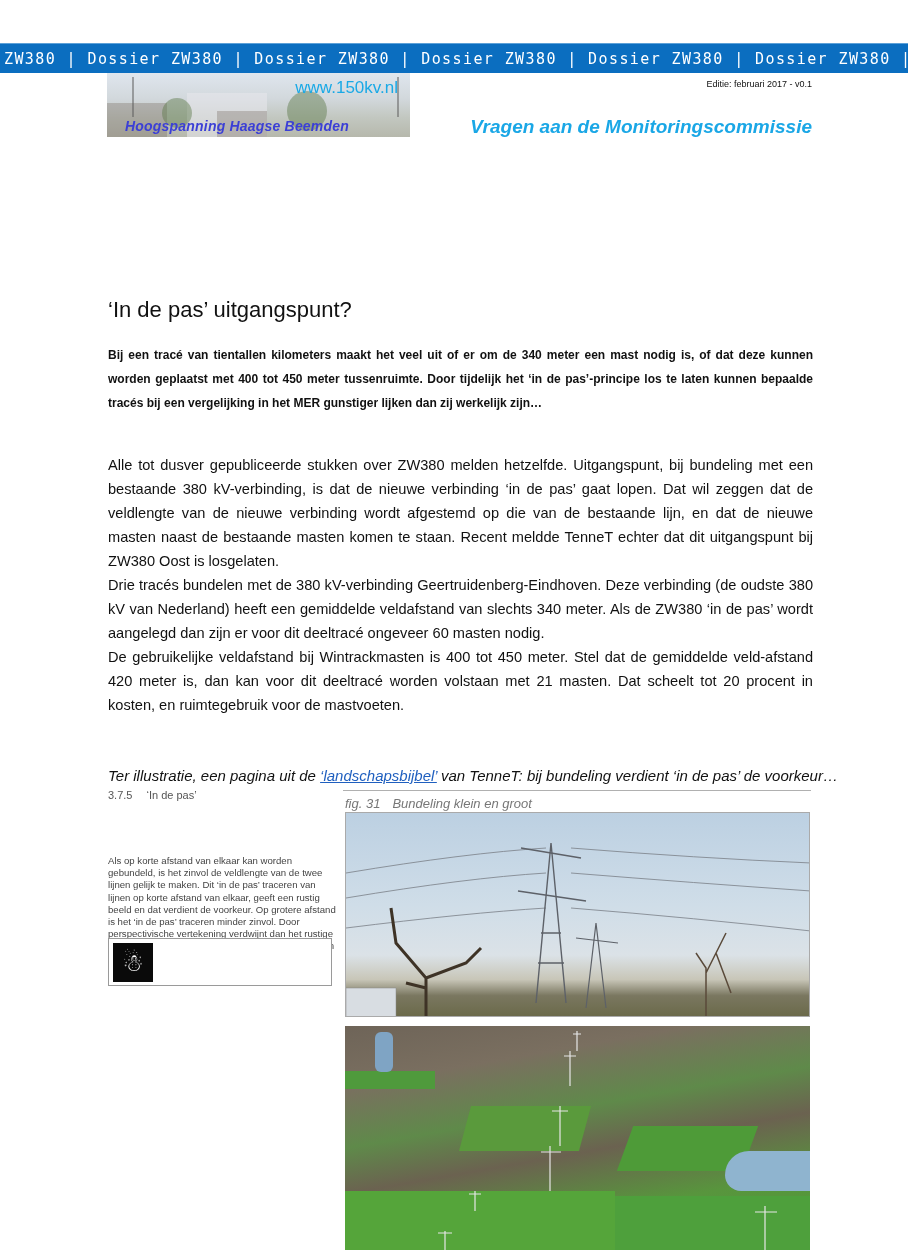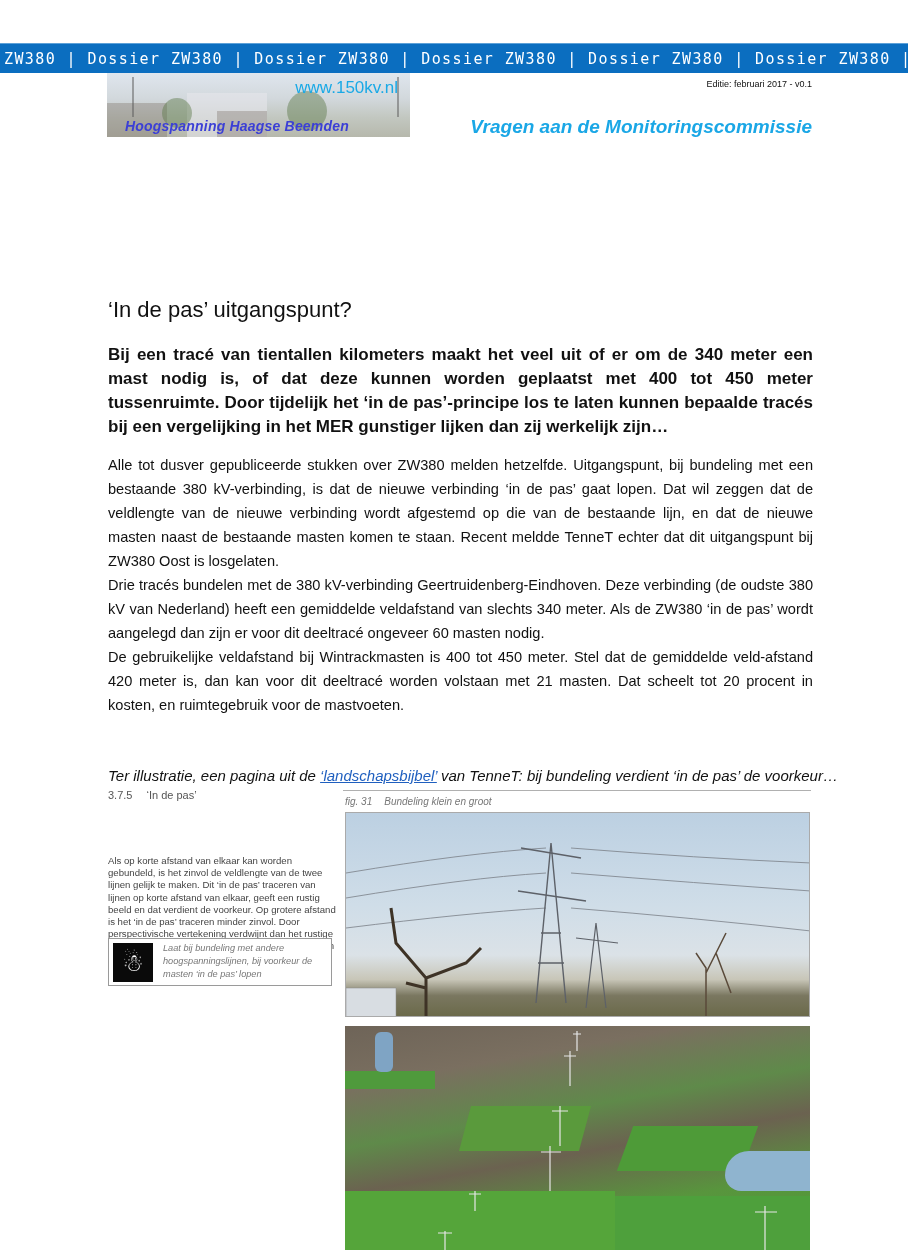--- a/index.html
+++ b/index.html
@@ -36,21 +36,21 @@
   }
   .doc-title {
     position: absolute; right: 96px; top: 116px; font-size: 19px; font-weight: bold;
     font-style: italic; color: #1aa7e6;
   }
 
   .heading {
     position: absolute; left: 108px; top: 297px; font-size: 22px; font-weight: normal; color: #111;
   }
   .lead {
-    position: absolute; left: 108px; top: 343px; width: 705px; font-size: 17px;
+    position: absolute; left: 108px; top: 343px; width: 705px; font-size: 12px;
     font-weight: bold; line-height: 24px; text-align: justify; color: #111;
   }
   .para {
     position: absolute; left: 108px; width: 705px; font-size: 14.6px; line-height: 24px;
     text-align: justify; color: #111;
   }
   .p1 { top: 453px; }
   .p2 { top: 573px; }
   .p3 { top: 645px; }
 
@@ -77,21 +77,21 @@
   }
   .tip-text {
     position: absolute; left: 54px; top: 3px; width: 166px; font-size: 9.2px; font-style: italic;
     line-height: 13px; color: #777;
   }
 
   .fig-rule {
     position: absolute; left: 343px; top: 790px; width: 468px; height: 1px; background: #b0b0b0;
   }
   .fig-label {
-    position: absolute; left: 345px; top: 796px; font-size: 10px; font-style: italic; color: #777;
+    position: absolute; left: 345px; top: 796px; font-size: 13px; font-style: italic; color: #777;
   }
   .fig-label span { margin-right: 12px; }
 
   .photo1 {
     position: absolute; left: 345px; top: 812px; width: 465px; height: 205px;
     border: 1px solid #aaa; overflow: hidden;
     background: linear-gradient(180deg, #bcd0e2 0%, #cfdde8 45%, #dbe2e7 70%, #c8c6b8 82%, #7a7760 90%, #6b6a4a 100%);
   }
   .photo2 {
     position: absolute; left: 345px; top: 1026px; width: 465px; height: 224px;
@@ -130,21 +130,20 @@
   <span>Ter illustratie, een pagina uit de </span><a>‘landschapsbijbel’</a><span> van TenneT: bij bundeling verdient ‘in de pas’ de voorkeur…</span>
 </div>
 
 <div class="bible-sec">
   <span>3.7.5</span><span>‘In de pas’</span>
 </div>
 <div class="bible-text">Als op korte afstand van elkaar kan worden gebundeld, is het zinvol de veldlengte van de twee lijnen gelijk te maken. Dit ‘in de pas’ traceren van lijnen op korte afstand van elkaar, geeft een rustig beeld en dat verdient de voorkeur. Op grotere afstand is het ‘in de pas’ traceren minder zinvol. Door perspectivische vertekening verdwijnt dan het rustige beeld en is er weinig verschil tussen het beeld van ‘in de pas’ en ‘uit de pas.</div>
 
 <div class="tip-box">
   <div class="tip-icon">☃</div>
-  <div class="tip-text">Laat bij bundeling met andere hoogspanningslijnen, bij voorkeur de masten ‘in de pas’ lopen</div>
 </div>
 
 <div class="fig-rule"></div>
 <div class="fig-label">
   <span>fig. 31</span><span>Bundeling klein en groot</span>
 </div>
 
 <div class="photo1">
   <svg width="465" height="205">
     <g stroke="#7a7f86" stroke-width="0.8" fill="none">

